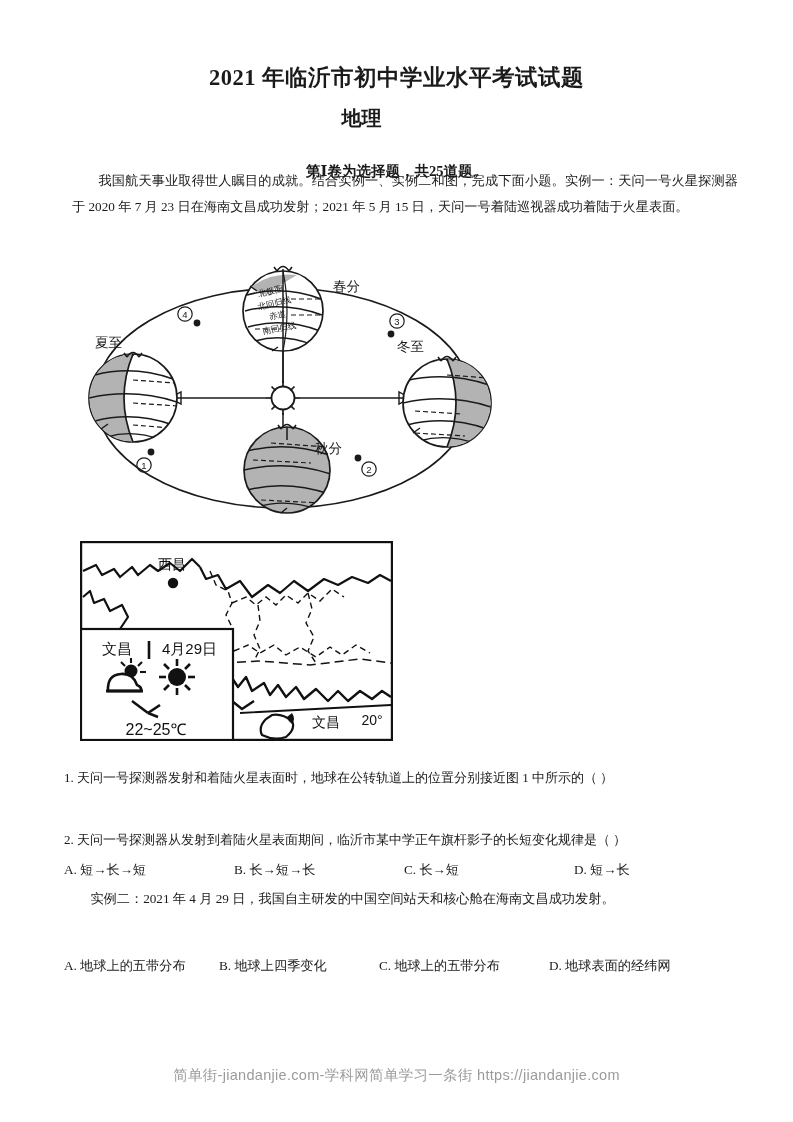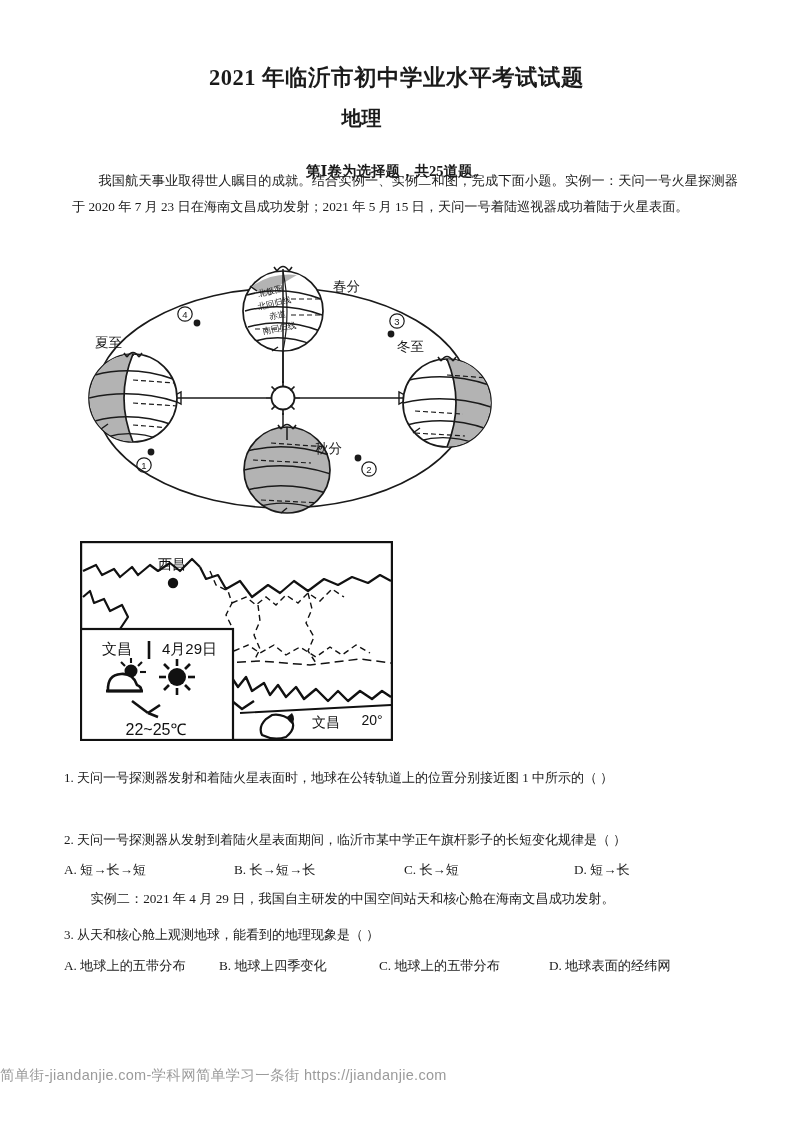--- a/index.html
+++ b/index.html
@@ -108,20 +108,21 @@
     width: 313px;
     height: 200px;
   }
 
   
   .footer {
     position: absolute;
     left: 0;
     top: 1066px;
     width: 793px;
+    text-align: center;
     font-size: 14.5px;
     color: #9b9b9b;
     font-family: "Liberation Sans", sans-serif;
     letter-spacing: 0.3px;
   }
 </style>
 </head>
 <body>
 
 <div class="page">
@@ -384,24 +385,20 @@
   <div class="q-stem" style="top:830px">
     <span>2.</span>
     <span>天问一号探测器从发射到着陆火星表面期间，临沂市某中学正午旗杆影子的长短变化规律是（     ）</span>
   </div>
   <div class="q-opts" style="top:860px">
     <span class="opt" style="width:170px">A. 短→长→短</span><span class="opt" style="width:170px">B. 长→短→长</span><span class="opt" style="width:170px">C. 长→短</span><span class="opt">D. 短→长</span>
   </div>
 
   <div class="case2-para">实例二：2021 年 4 月 29 日，我国自主研发的中国空间站天和核心舱在海南文昌成功发射。</div>
 
-  <div class="q-stem" style="top:925px">
-    <span>3.</span>
-    <span>从天和核心舱上观测地球，能看到的地理现象是（     ）</span>
-  </div>
   <div class="q-opts" style="top:956px">
     <span class="opt" style="width:155px">A. 地球上的五带分布</span><span class="opt" style="width:160px">B. 地球上四季变化</span><span class="opt" style="width:170px">C. 地球上的五带分布</span><span class="opt">D. 地球表面的经纬网</span>
   </div>
 
 
   <div class="footer">简单街-jiandanjie.com-学科网简单学习一条街 https://jiandanjie.com</div>
 
 </div>
 
 </body></html>

